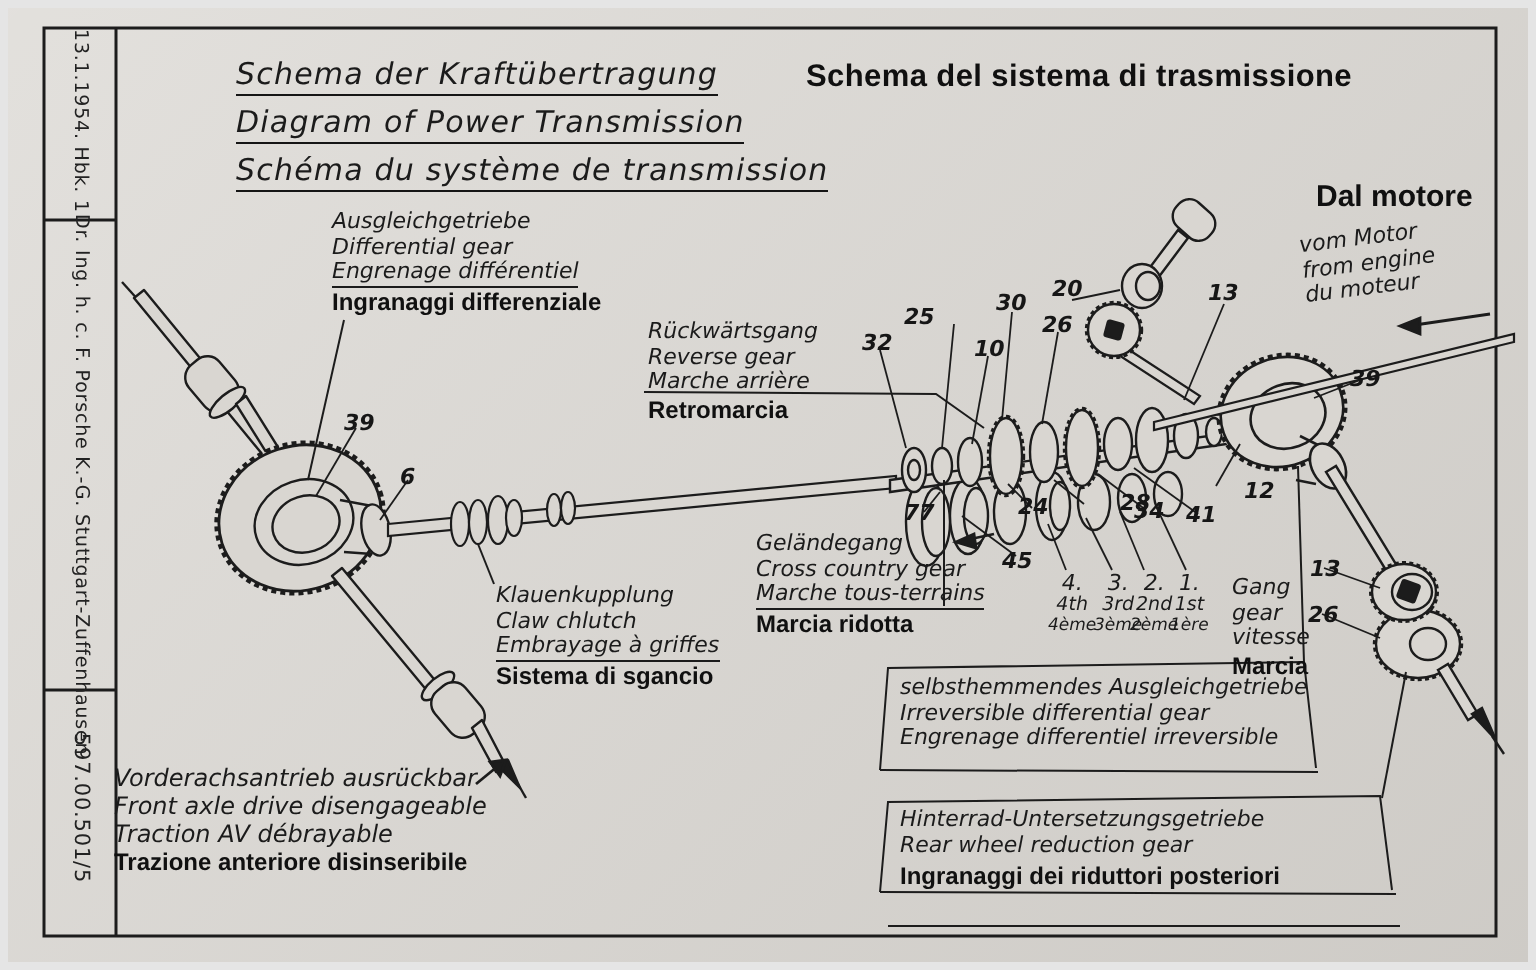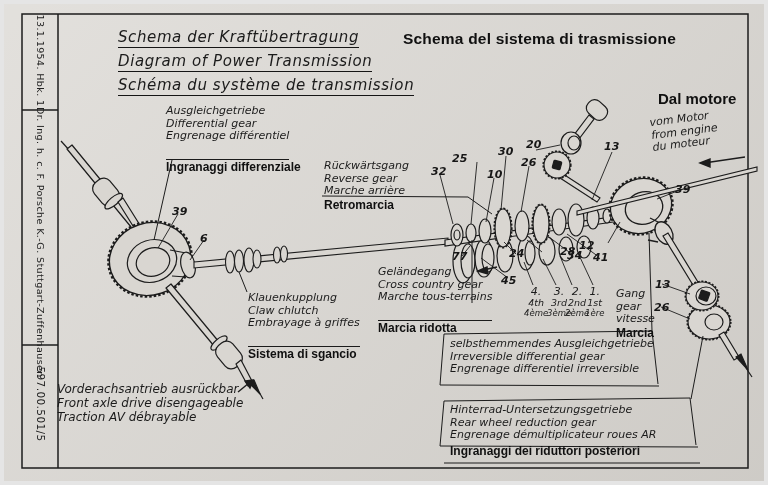--- a/index.html
+++ b/index.html
@@ -8,21 +8,21 @@
   .paper{position:absolute;left:4px;top:4px;right:4px;bottom:4px;background:#d9d6d1;}
   .paper:after{content:"";position:absolute;inset:0;
      background:linear-gradient(135deg,rgba(255,255,255,.25),rgba(0,0,0,.05));pointer-events:none;}
   svg.draw{position:absolute;left:0;top:0;width:768px;height:485px;}
   .layer{position:absolute;left:0;top:0;width:768px;height:485px;}
 
   .hand{font-family:"DejaVu Sans",sans-serif;font-style:italic;color:#1b1b1b;}
   .print{font-family:"Liberation Sans",sans-serif;font-style:normal;font-weight:bold;color:#101010;}
   .lbl{position:absolute;font-size:11px;line-height:12.5px;white-space:nowrap;}
   .lbl .print{font-size:12px;line-height:14px;}
-  .u{border-bottom:1.3px solid #1b1b1b;display:inline-block;padding-bottom:16px;}
+  .u{border-bottom:1.3px solid #1b1b1b;display:inline-block;padding-bottom:0;}
 
   .title-hand{position:absolute;font-size:15px;letter-spacing:.6px;white-space:nowrap;}
   .title-hand .u{border-bottom:1.6px solid #151515;padding-bottom:1px;}
   .title-print{position:absolute;font-size:15.5px;letter-spacing:.2px;white-space:nowrap;}
 
   .vtext{position:absolute;transform:rotate(90deg);font-size:9.5px;letter-spacing:.4px;
          text-align:center;white-space:nowrap;color:#222;}
 
   .callout{position:absolute;font-family:"DejaVu Sans",sans-serif;font-style:italic;
            font-weight:bold;font-size:11px;color:#161616;}
@@ -250,32 +250,32 @@
       <div>Klauenkupplung</div>
       <div>Claw chlutch</div>
       <div><span class="u">Embrayage à griffes</span></div>
       <div class="print">Sistema di sgancio</div>
     </div>
 
     <div class="lbl hand" style="left:57px;top:382px;font-size:12px;line-height:14px;">
       <div>Vorderachsantrieb ausrückbar</div>
       <div>Front axle drive disengageable</div>
       <div>Traction AV débrayable</div>
+      <div class="print">Trazione anteriore disinseribile</div>
     </div>
 
     <div class="lbl hand" style="left:450px;top:338px;">
       <div>selbsthemmendes Ausgleichgetriebe</div>
       <div>Irreversible differential gear</div>
       <div>Engrenage differentiel irreversible</div>
     </div>
 
     <div class="lbl hand" style="left:450px;top:404px;">
       <div>Hinterrad-Untersetzungsgetriebe</div>
       <div>Rear wheel reduction gear</div>
-      <div>Engrenage démultiplicateur roues AR</div>
       <div class="print" style="margin-top:2px;">Ingranaggi dei riduttori posteriori</div>
     </div>
 
     <div>
       <div class="gcol hand" style="left:524px;top:286px;">
         <div>4.</div>
           <div class="r2">4th</div>
           <div class="r3">4ème</div>
       </div>
       <div class="gcol hand" style="left:547px;top:286px;">
@@ -310,19 +310,19 @@
         <span class="callout" style="left: 498px; top: 145px;">30</span>
         <span class="callout" style="left: 521px; top: 156px;">26</span>
         <span class="callout" style="left: 526px; top: 138px;">20</span>
         <span class="callout" style="left: 604px; top: 140px;">13</span>
         <span class="callout" style="left: 452px; top: 250px;">77</span>
         <span class="callout" style="left: 501px; top: 274px;">45</span>
         <span class="callout" style="left: 509px; top: 247px;">24</span>
         <span class="callout" style="left: 560px; top: 245px;">28</span>
         <span class="callout" style="left: 567px; top: 249px;">34</span>
         <span class="callout" style="left: 593px; top: 251px;">41</span>
-        <span class="callout" style="left: 579px; top: 239px;">12</span>
+        <span class="callout" style="left: 622px; top: 239px;">12</span>
         <span class="callout" style="left: 675px; top: 183px;">39</span>
         <span class="callout" style="left: 655px; top: 278px;">13</span>
         <span class="callout" style="left: 654px; top: 301px;">26</span>
       </div>
   </div>
 </div>
 
 </body></html>

